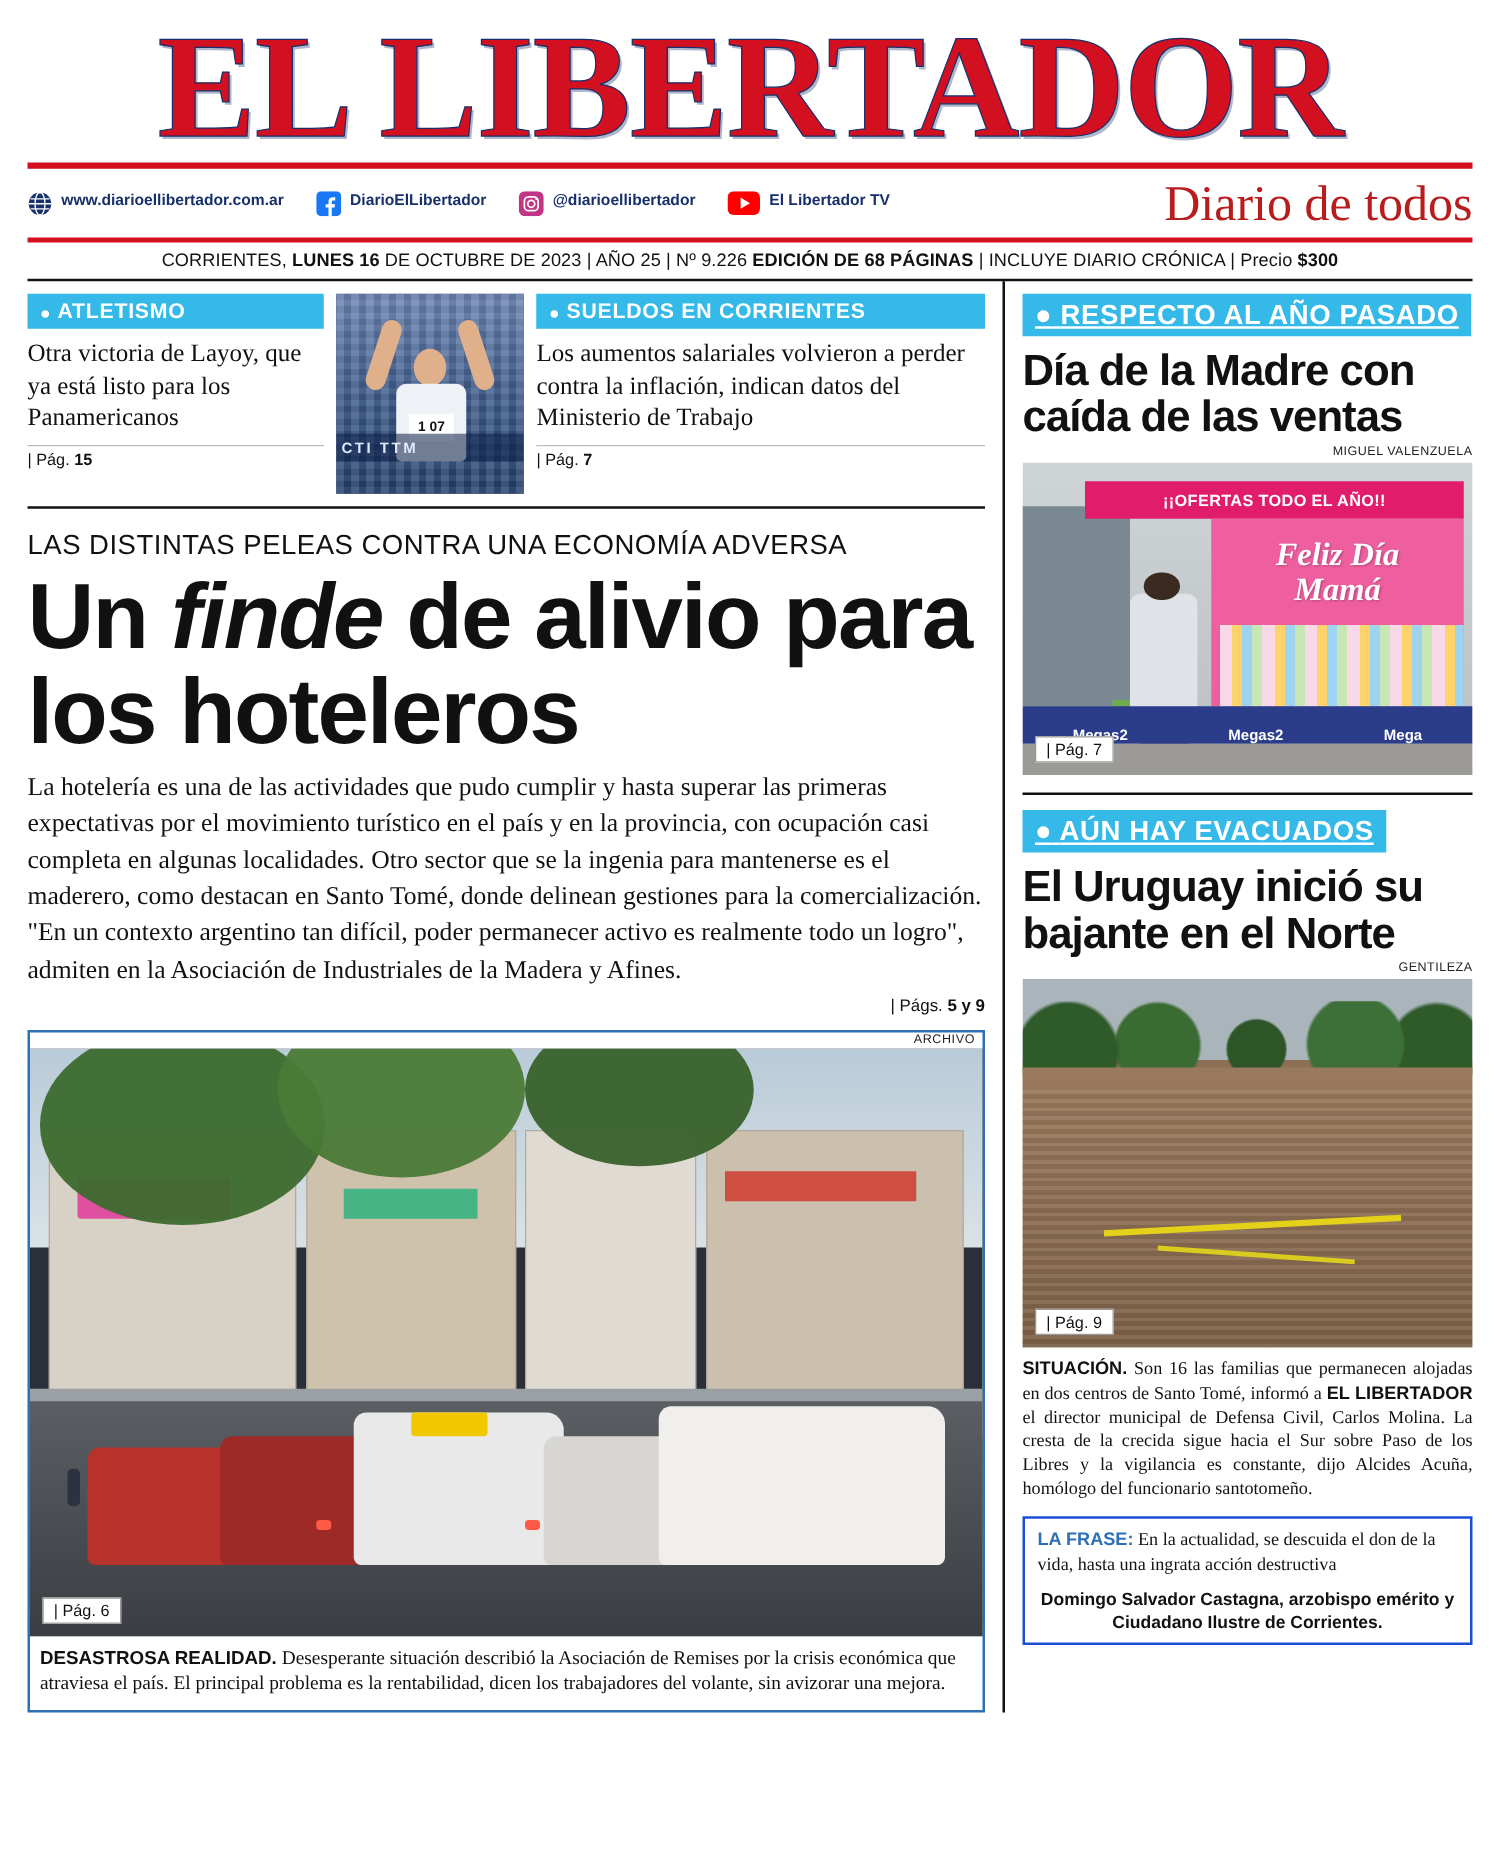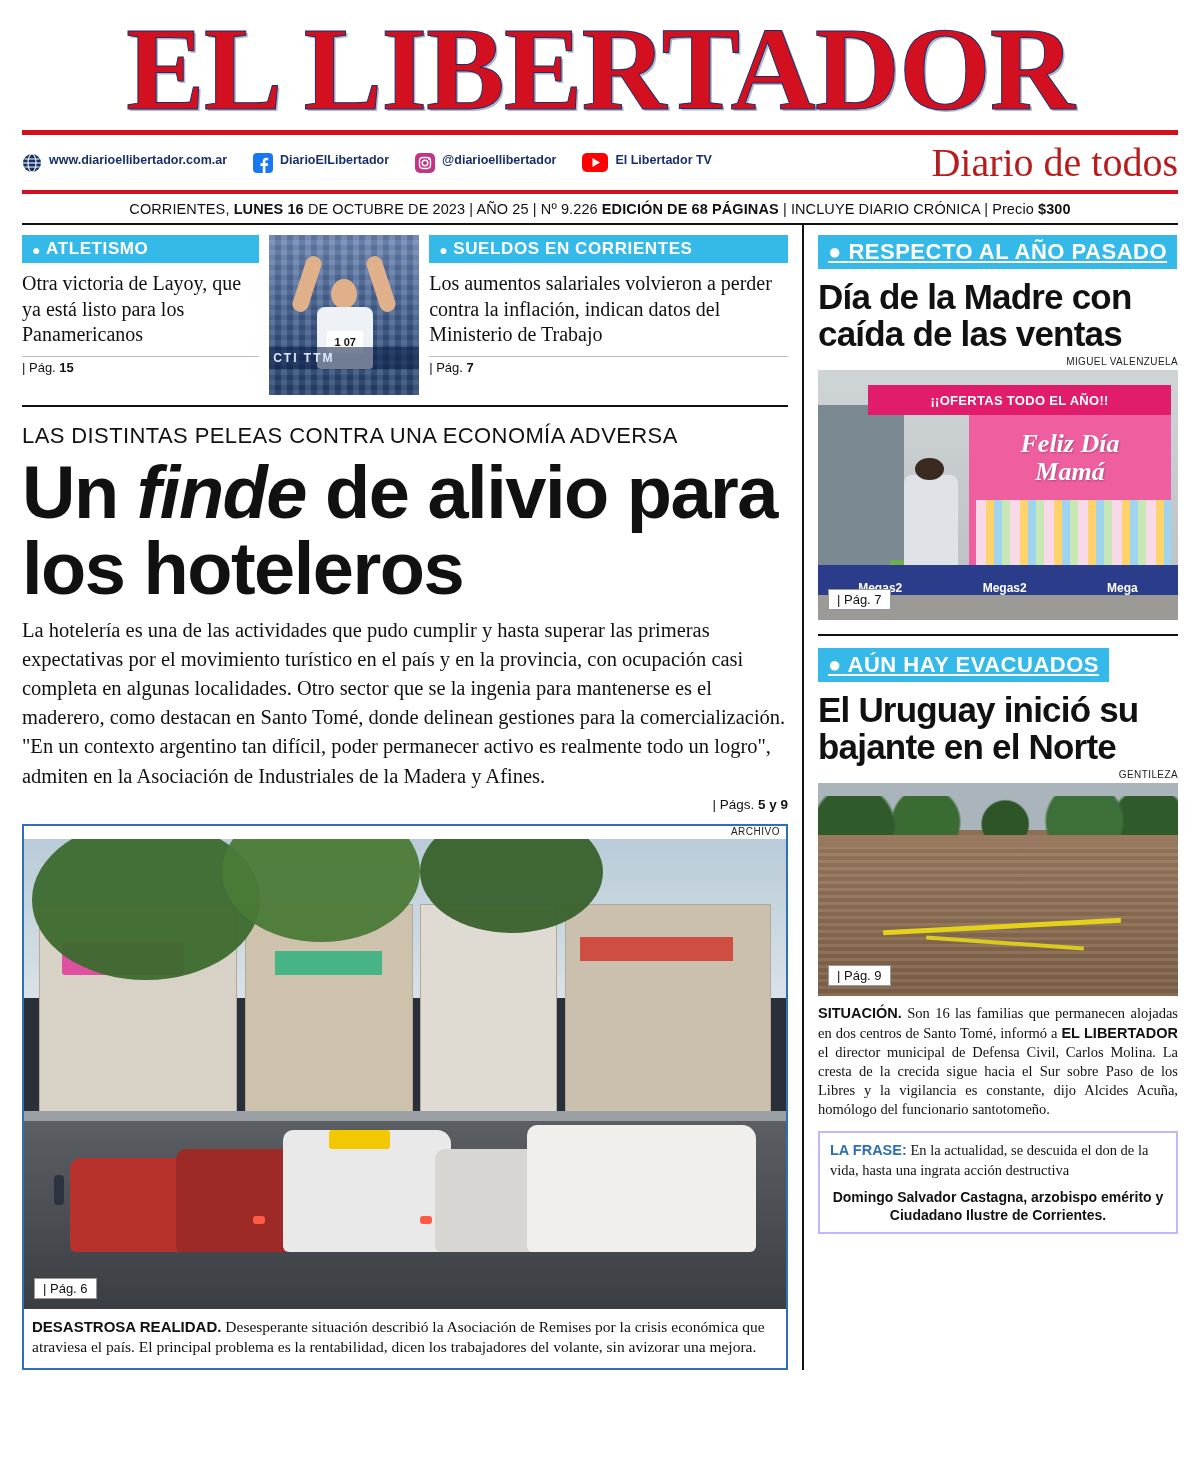--- a/index.html
+++ b/index.html
@@ -232,21 +232,21 @@
     background:linear-gradient(#9a7a5e,#7d6048);}
   .flood .ripple { position:absolute; left:0; top:30%; width:100%; height:70%;
     background:repeating-linear-gradient(0deg, rgba(255,255,255,.07) 0 3px, rgba(0,0,0,.05) 3px 7px); }
   .flood .post { position:absolute; width:5px; background:#4a4a48; }
   .flood .kiosk { position:absolute; left:56%; top:26%; width:16%; height:16%; background:#8e8d86; border-top:4px solid #6a6a64; }
   .flood .tape { position:absolute; left:18%; top:66%; width:66%; height:5px; background:#e3d11a; transform:rotate(-3deg); }
   .flood .tape2 { position:absolute; left:30%; top:74%; width:44%; height:4px; background:#d9cb20; transform:rotate(4deg); }
 
   
   .frase {
-    border:2px solid #c4b5fd; padding:8px 10px; margin-top:12px;
+    border:2px solid #1d4ed8; padding:8px 10px; margin-top:12px;
     font-family:"Liberation Serif", serif; font-size:14.5px; line-height:1.34;
   }
   .frase .lbl { font-family:"Liberation Sans", sans-serif; font-weight:bold; color:#2f6fb5; }
   .frase .who { display:block; text-align:center; font-weight:bold; margin-top:8px; font-family:"Liberation Sans", sans-serif; font-size:14px; line-height:1.3;}
 </style>
 </head>
 <body>
 
 <div class="page">
 
@@ -416,21 +416,21 @@
           <div class="pag-box">| Pág. 7</div>
         </div>
       </div>
 
       <div class="r-sep"></div>
 
       <div>
         <div class="r-kicker"><span class="dot">●</span> <span>AÚN HAY EVACUADOS</span></div>
         <div class="r-head">El Uruguay inició su bajante en el Norte</div>
         <div class="r-credit">GENTILEZA</div>
-        <div class="r-photo" style="height:213px;">
+        <div class="r-photo" style="height:295px;">
           <div class="flood">
             <div class="trees"></div>
             <div class="kiosk"></div>
             <div class="post" style="left:22%; top:26%; height:30%;"></div>
             <div class="post" style="left:44%; top:30%; height:26%;"></div>
             <div class="post" style="left:80%; top:28%; height:28%;"></div>
             <div class="water"></div>
             <div class="ripple"></div>
             <div class="tape"></div>
             <div class="tape2"></div>

